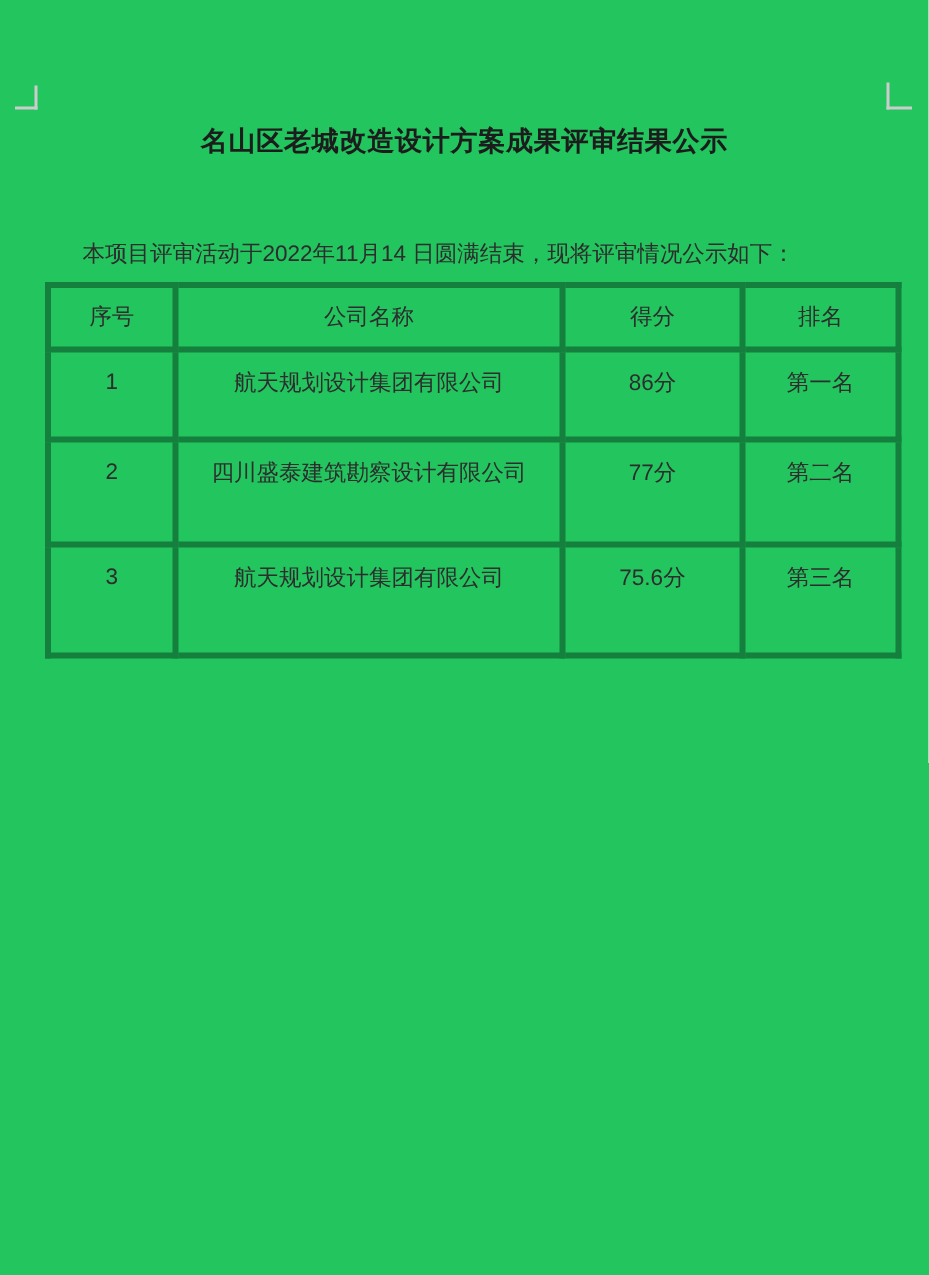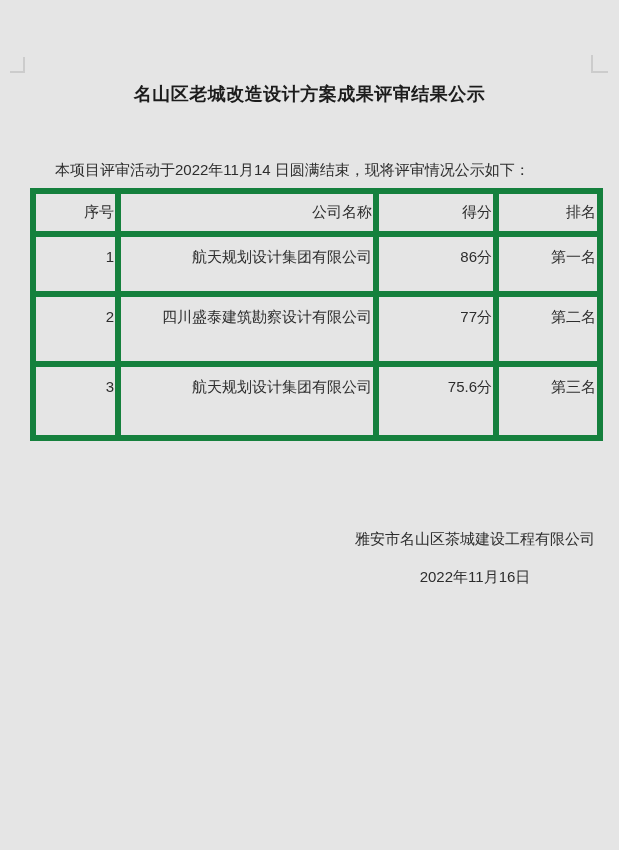--- a/index.html
+++ b/index.html
@@ -1,21 +1,21 @@
 <!DOCTYPE html>
 <html><head>
 <meta charset="utf-8">
 <style>
   html, body { margin: 0; padding: 0; background: #ffffff; }
   .page {
     position: relative;
     width: 619px;
     height: 850px;
     margin: 0 auto;
-    background: #e5e5e5;
+    background: #22c55e;
     font-family: "Liberation Sans", sans-serif;
     color: #2d2d2d;
     overflow: hidden;
   }
   
   .corner { position: absolute; }
   .corner-left {
     left: 10px; top: 57px; width: 13px; height: 14px;
     border-right: 2px solid #cccccc;
     border-bottom: 2px solid #cccccc;
@@ -42,22 +42,22 @@
     color: #2d2d2d;
   }
   table.results {
     margin: 8px 0 0 30px;
     border-collapse: collapse;
     table-layout: fixed;
     width: 567px;
   }
   table.results th,
   table.results td {
-    border: 6px solid #15803d;
-    text-align: right;
+    border: 4px solid #15803d;
+    text-align: center;
     font-size: 15px;
     font-weight: normal;
     color: #2d2d2d;
     overflow: hidden;
   }
   table.results thead tr { height: 43px; }
   table.results thead th { vertical-align: middle; }
   table.results tbody td { vertical-align: top; padding-top: 11px; }
   table.results tr.r1 { height: 60px; }
   table.results tr.r2 { height: 70px; }
@@ -120,18 +120,14 @@
       <tr class="r3">
         <td>3</td>
         <td>航天规划设计集团有限公司</td>
         <td>75.6分</td>
         <td>第三名</td>
       </tr>
     </tbody>
   </table>
 
 
-  <div class="signature-block">
-    <div class="issuer">雅安市名山区茶城建设工程有限公司</div>
-    <div class="issue-date">2022年11月16日</div>
-  </div>
 
 </div>
 
 </body></html>

